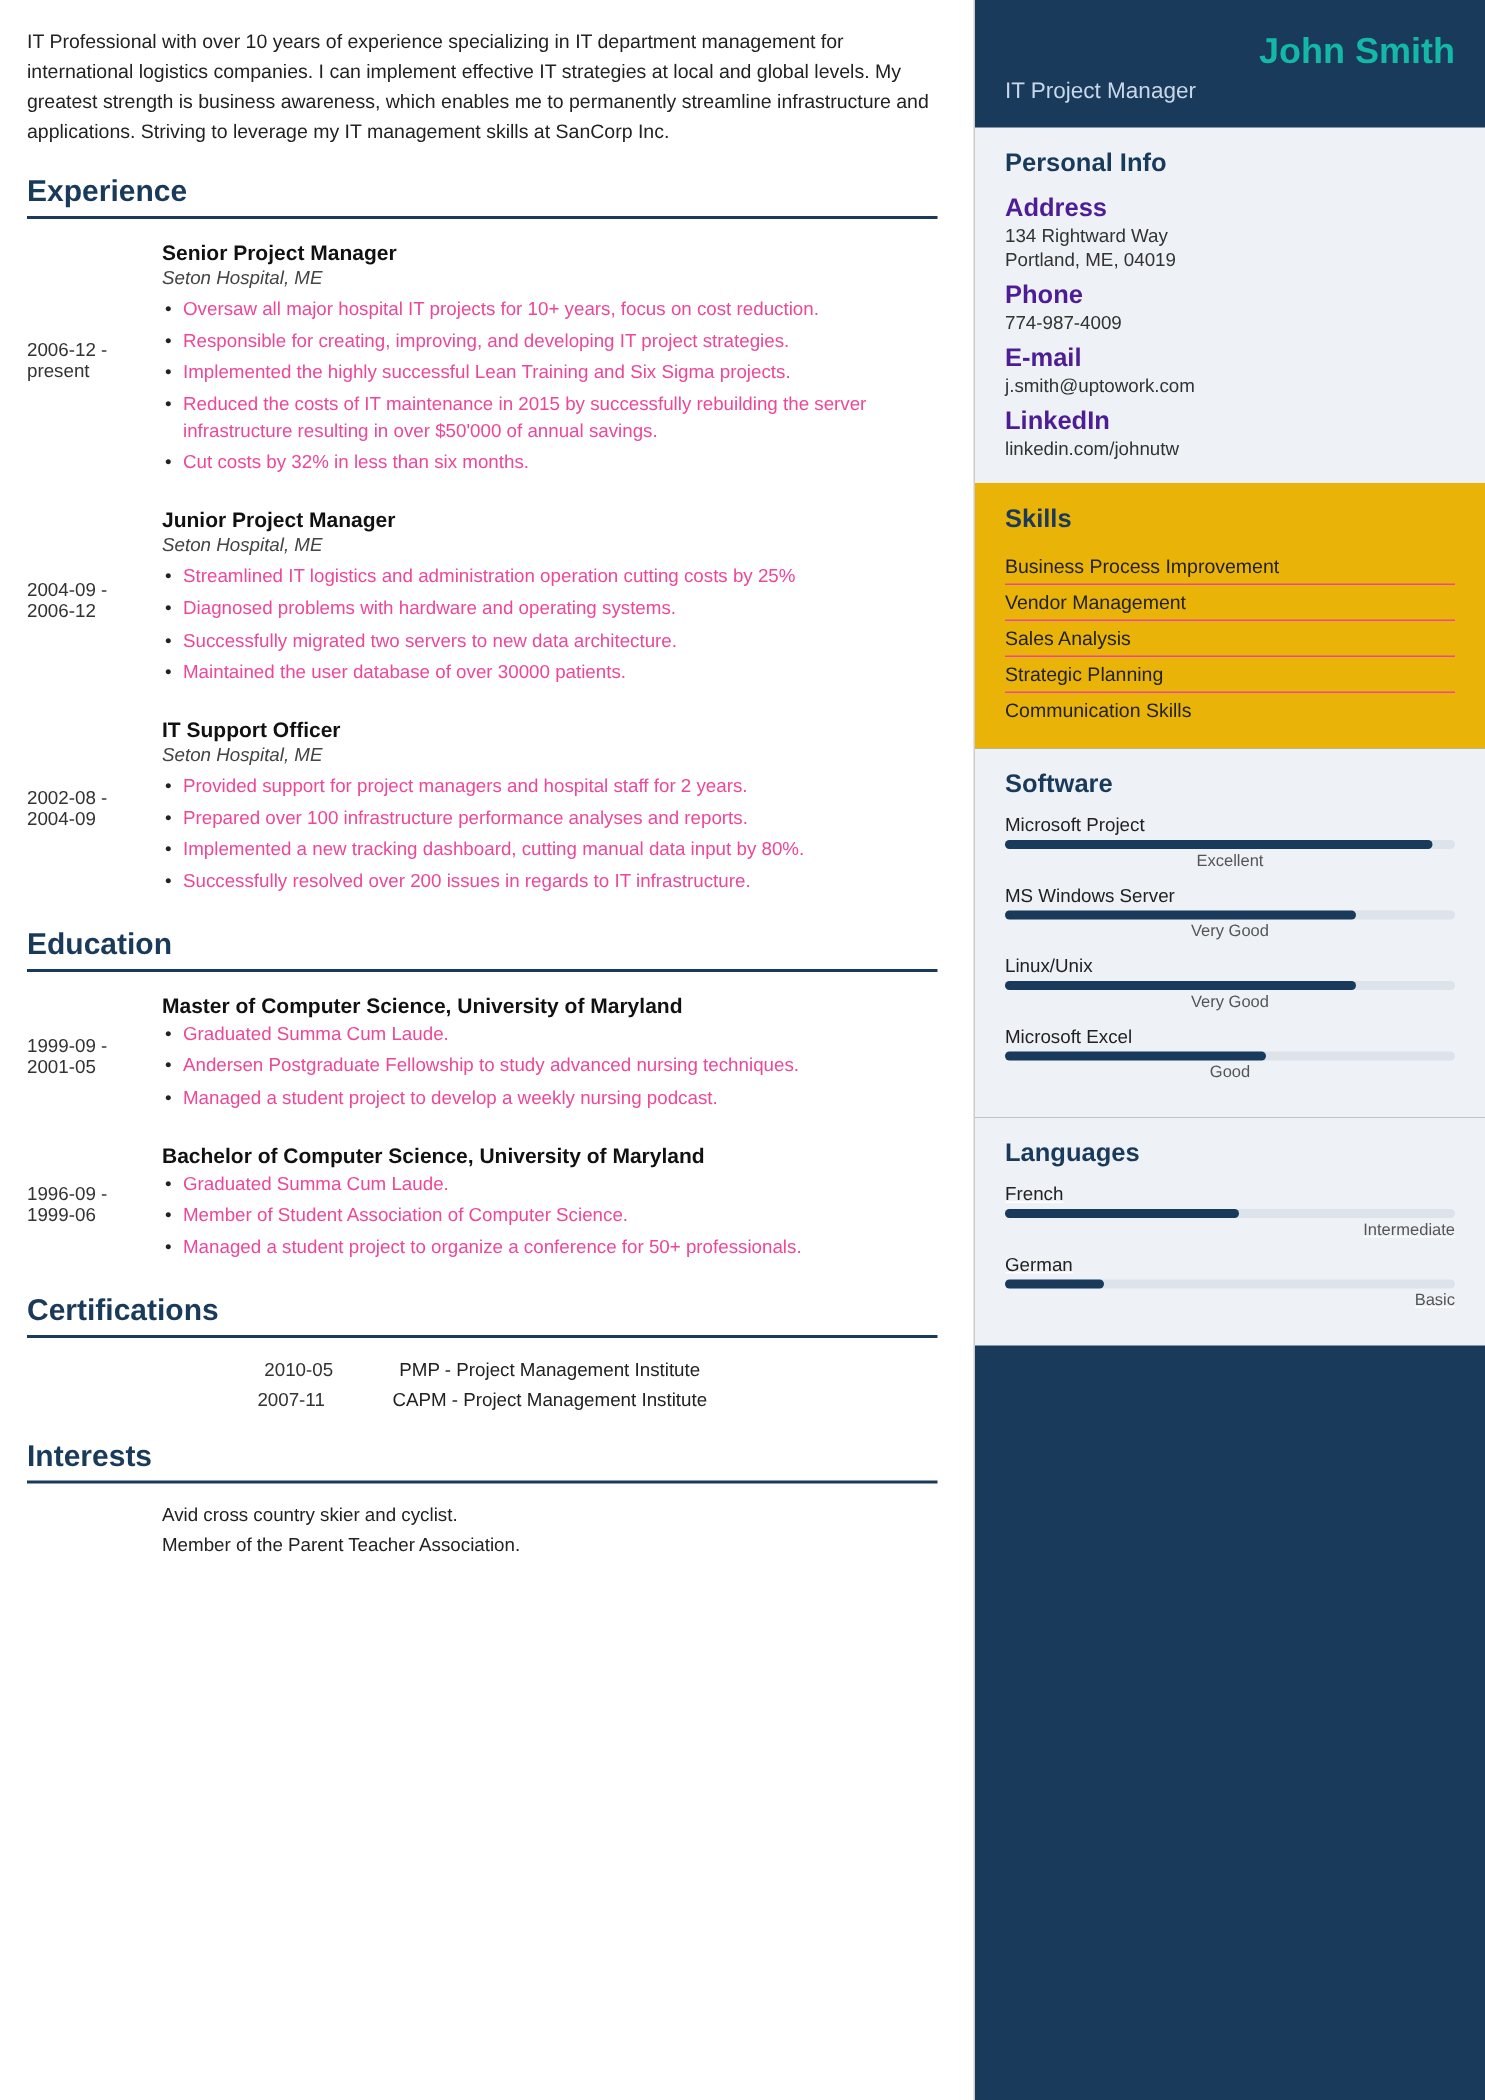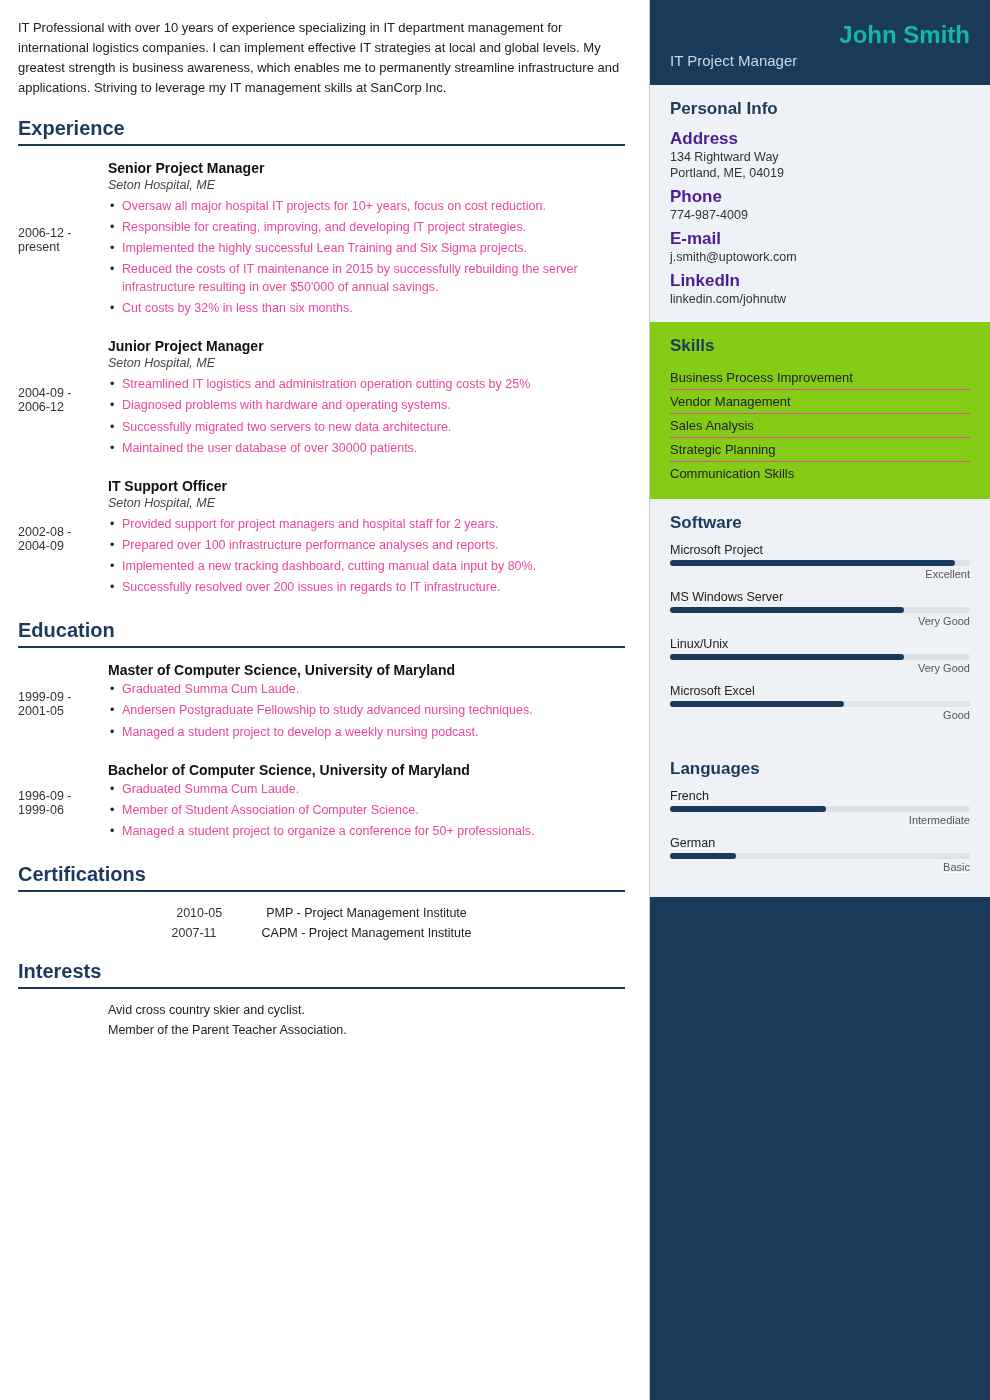--- a/index.html
+++ b/index.html
@@ -189,21 +189,21 @@
       margin-bottom: 2px;
     }
     .bar-fill {
       height: 6px;
       background: #1a3a5c;
       border-radius: 3px;
     }
     .bar-label {
       font-size: 11px;
       color: #555;
-      text-align: right;
+      text-align: center;
     }
 
     
     .lang-item {
       margin-bottom: 10px;
       text-decoration: underline;
     }
     .lang-name {
       font-size: 12.5px;
       color: #222;
@@ -348,21 +348,21 @@
       <div class="info-value">134 Rightward Way</div>
       <div class="info-value">Portland, ME, 04019</div>
       <div class="info-label">Phone</div>
       <div class="info-value">774-987-4009</div>
       <div class="info-label">E-mail</div>
       <div class="info-value">j.smith@uptowork.com</div>
       <div class="info-label">LinkedIn</div>
       <div class="info-value">linkedin.com/johnutw</div>
     </div>
 
-    <div class="right-section" style="background:#84cc16;">
+    <div class="right-section" style="background:#eab308;">
       <div class="right-section-title">Skills</div>
       <div id="skills-list">
           <div class="skill-item">Business Process Improvement</div>
           <div class="skill-item">Vendor Management</div>
           <div class="skill-item">Sales Analysis</div>
           <div class="skill-item">Strategic Planning</div>
           <div class="skill-item">Communication Skills</div>
         </div>
     </div>
 

